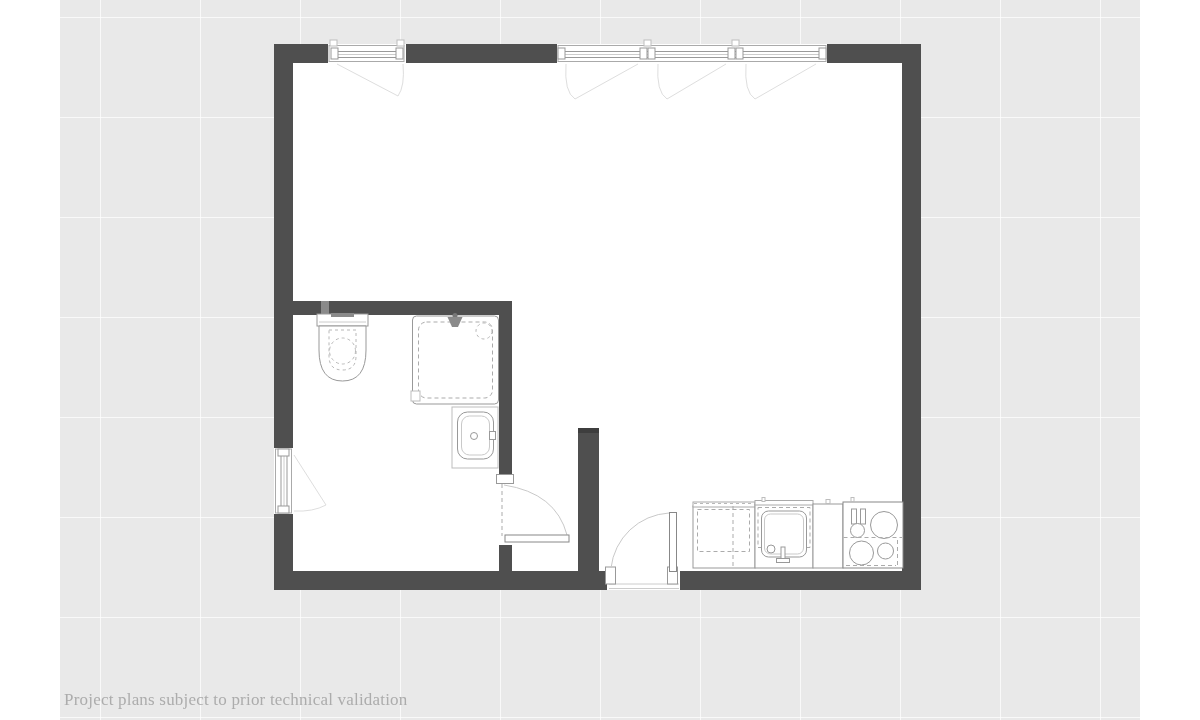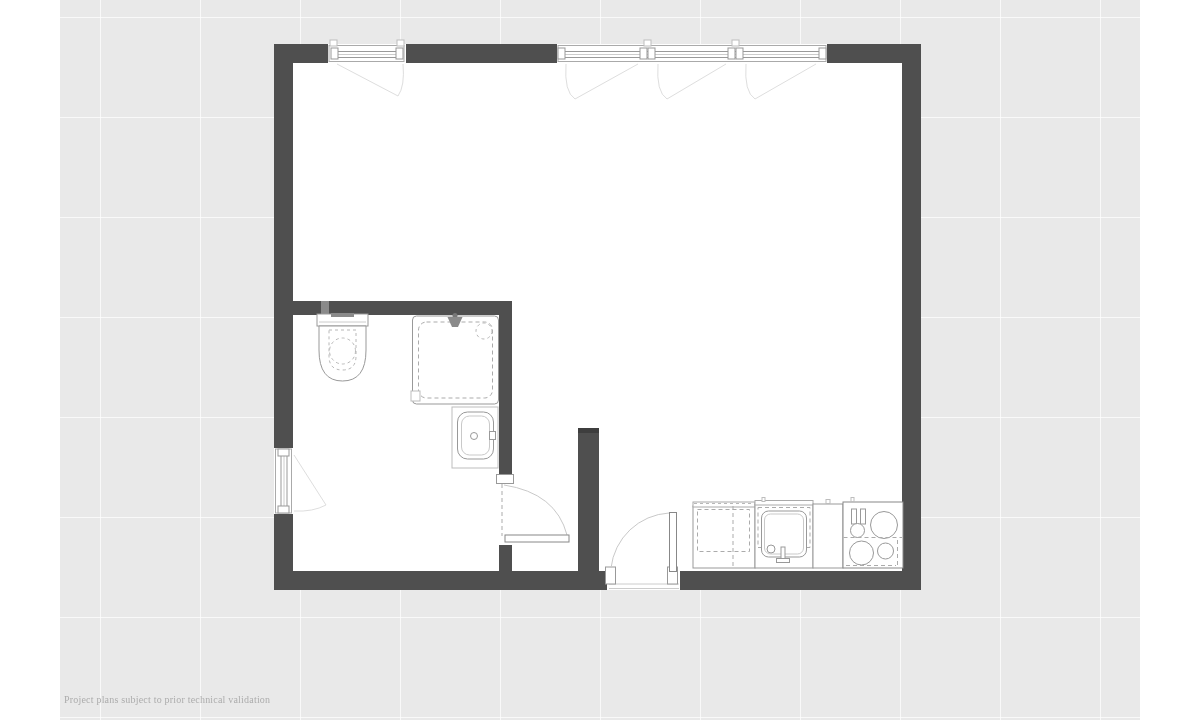--- a/index.html
+++ b/index.html
@@ -6,21 +6,21 @@
   .stage{position:relative;width:1200px;height:720px;background:#ffffff;overflow:hidden;
          font-family:"Liberation Serif", serif;}
   .bg{position:absolute;left:60px;top:0;width:1080px;height:720px;
       background-color:#e9e9e9;
       background-image:
         linear-gradient(to right, rgba(255,255,255,.75) 1px, transparent 1px),
         linear-gradient(to bottom, rgba(255,255,255,.75) 1px, transparent 1px);
       background-size:100px 100px;
       background-position:40px 17px;}
   svg.plan{position:absolute;left:0;top:0;width:1200px;height:720px}
-  .disclaimer{position:absolute;left:64px;top:691px;font-size:10px;line-height:18px;
+  .disclaimer{position:absolute;left:64px;top:691px;font-size:17px;line-height:18px;
               color:#acacac;letter-spacing:.2px;}
   
   .w{fill:#4f4f4f;stroke:none}
   .wd{fill:#3e3e3e;stroke:none}
   .lnw{fill:#fff;stroke:#999;stroke-width:1}
   .fr{fill:#fff;stroke:#aaa;stroke-width:1}
   .mid{fill:none;stroke:#ccc;stroke-width:1}
   .lt{fill:none;stroke:#c9c9c9;stroke-width:1}
   .ltw{fill:#fff;stroke:#bdbdbd;stroke-width:1}
   .dash{fill:none;stroke:#ababab;stroke-width:1;stroke-dasharray:4 3}

